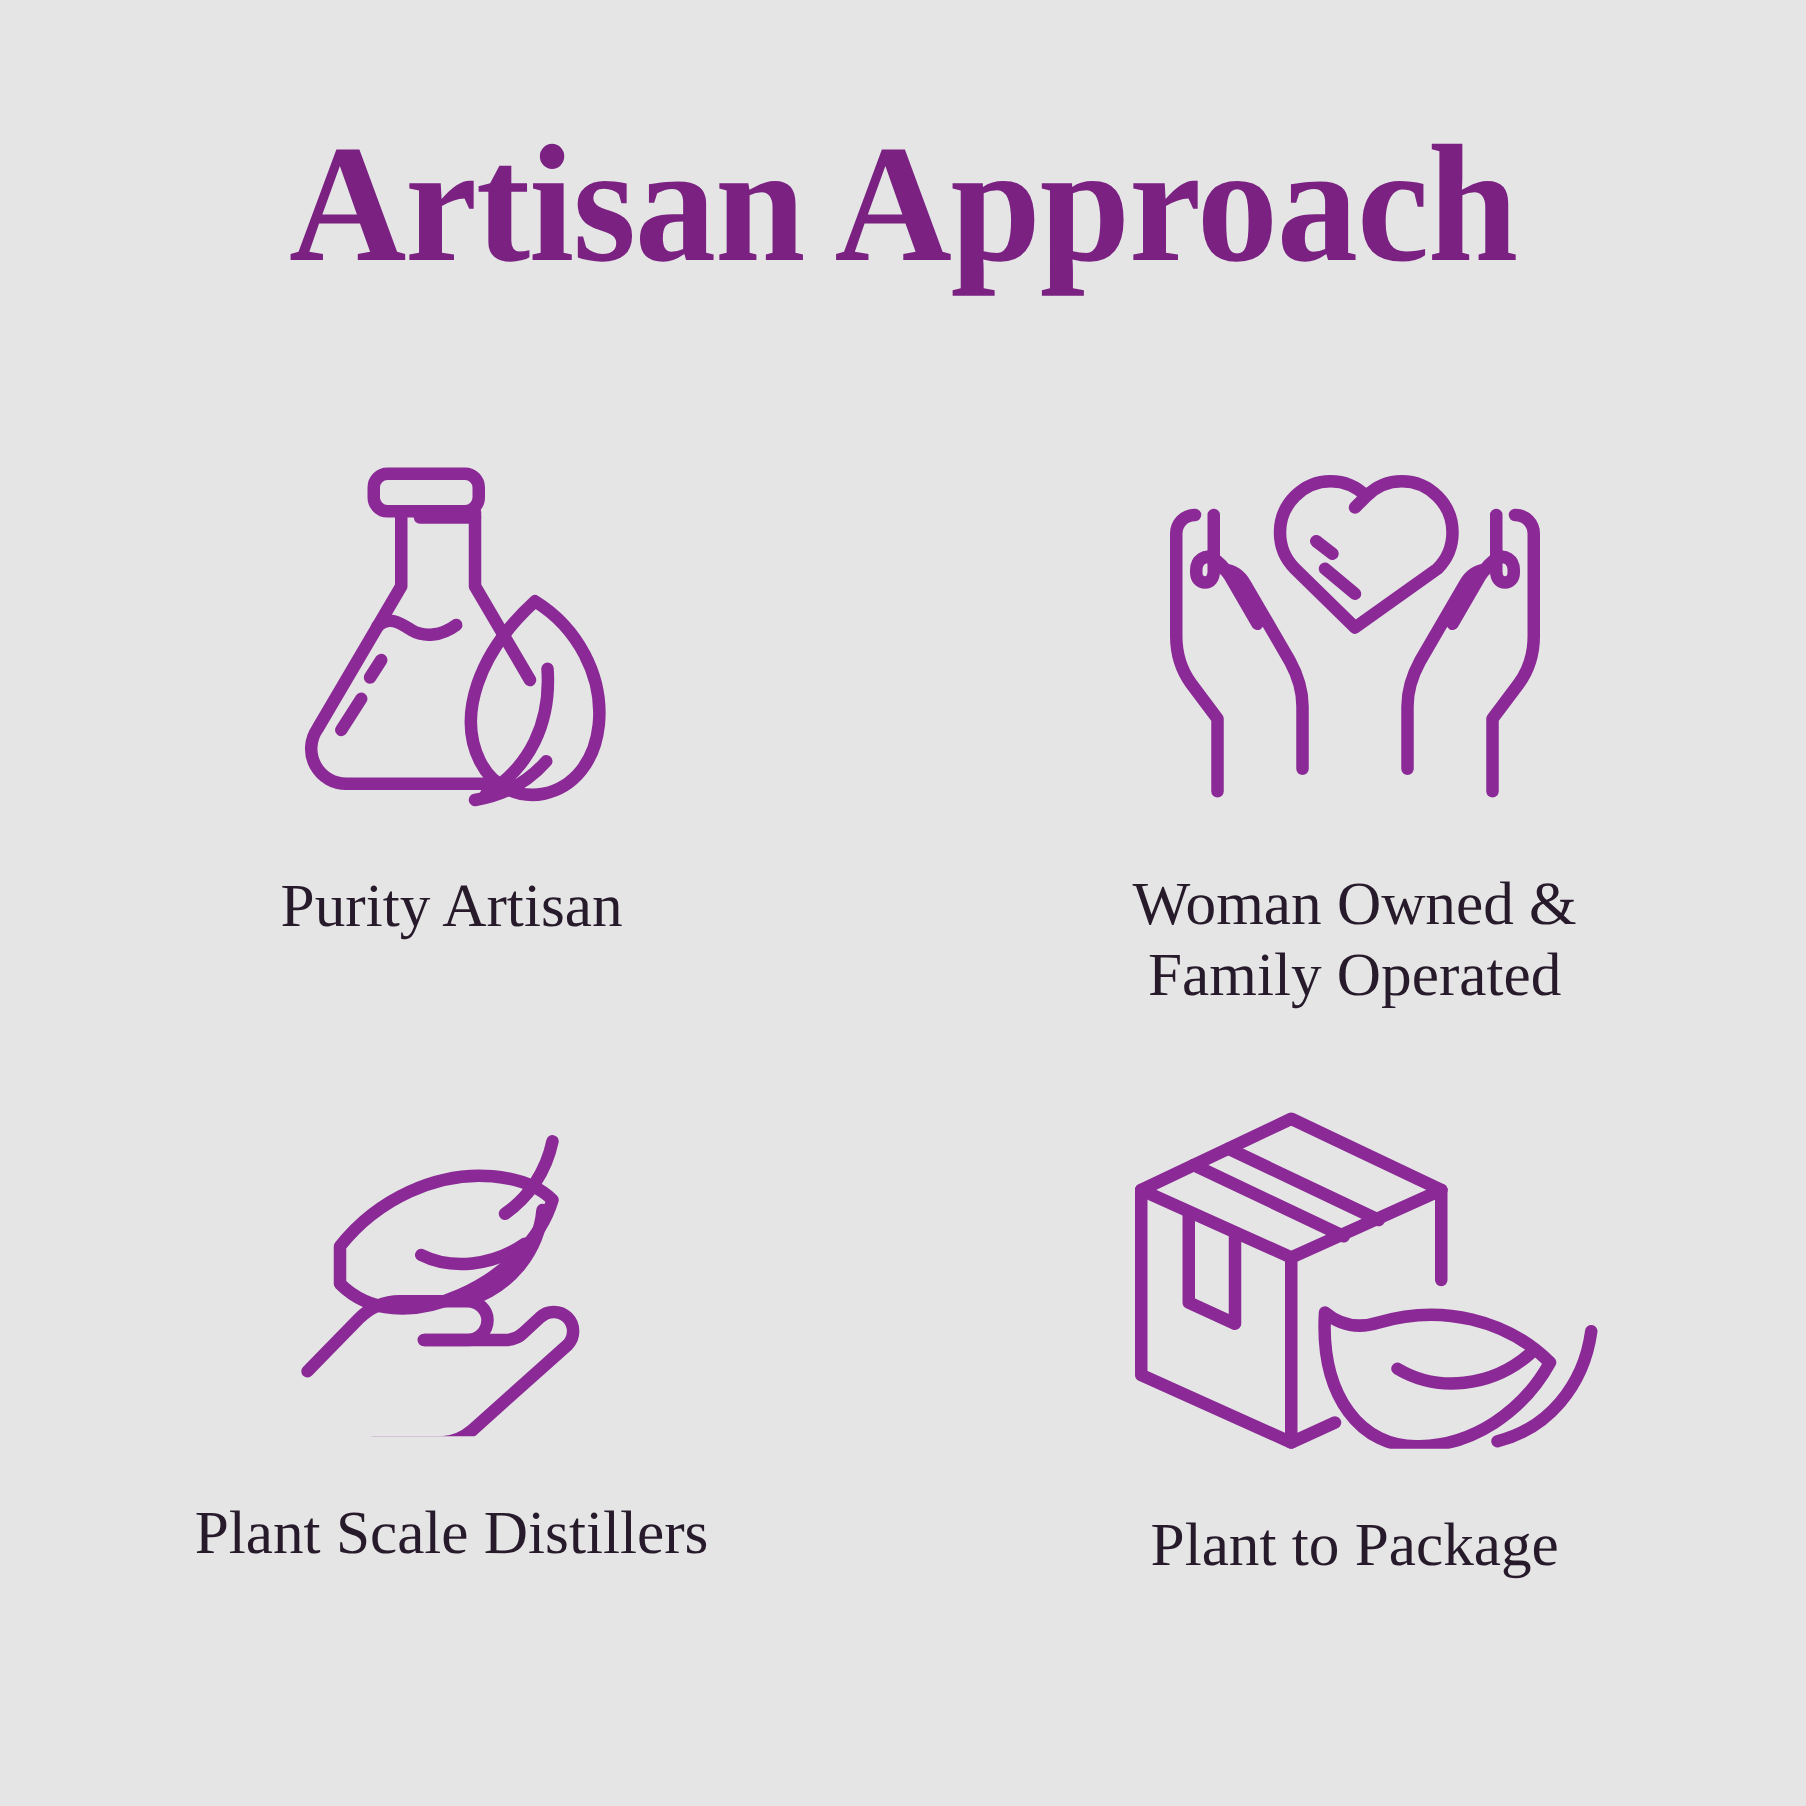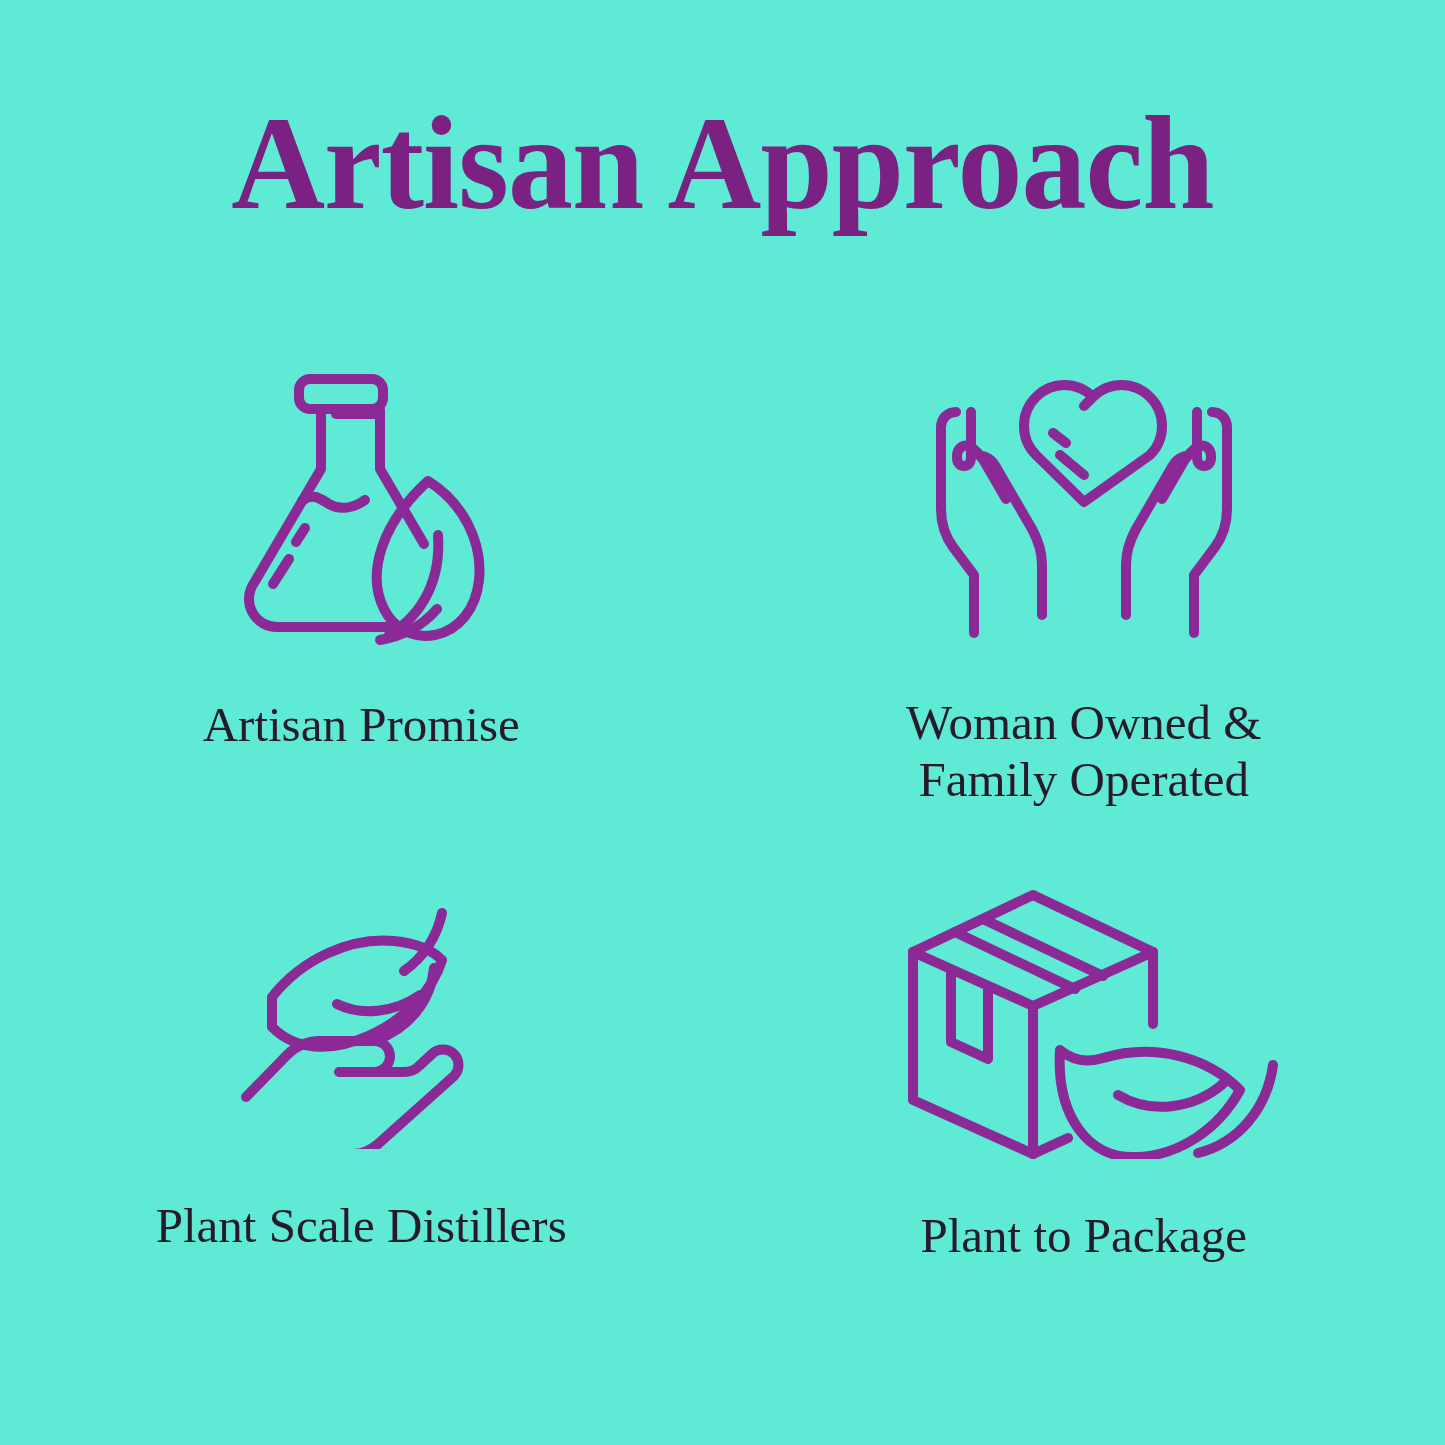--- a/index.html
+++ b/index.html
@@ -10,21 +10,21 @@
     width: 1445px;
     height: 1445px;
     background: #f8f7f6;
     font-family: "Liberation Serif", "DejaVu Serif", serif;
     overflow: hidden;
   }
   .page {
     position: relative;
     width: 1445px;
     height: 1445px;
-    background: #5eead4;
+    background: #e5e5e5;
     box-sizing: border-box;
   }
 
   
   .title-wrap {
     position: absolute;
     top: 96px;
     left: 0;
     width: 1445px;
     text-align: center;
@@ -116,21 +116,21 @@
           <path d="M73 166 l-9 14"></path>
           <path d="M57 197 l-16 25"></path>
 
           <path d="M196 119 c-46 42 -62 92 -44 128 c10 20 30 30 51 26 c24 -5 41 -26 44 -55 c4 -39 -17 -78 -51 -99 z"></path>
 
           <path d="M206 173 c3 43 -14 79 -49 100"></path>
 
           <path d="M148 278 c24 -4 43 -15 57 -31"></path>
         </svg>
       </div>
-      <div class="label label-r0">Artisan Promise</div>
+      <div class="label label-r0">Purity Artisan</div>
     </div>
 
     <div class="cell cell-r0">
       <div class="icon-box icon-hands">
         <svg viewBox="0 0 300 276" fill="none" xmlns="http://www.w3.org/2000/svg" stroke="#8b2a96" stroke-width="10" stroke-linecap="round" stroke-linejoin="round">
 
           <path d="M150 128 l-48 -47 c-16 -16 -16 -42 0 -58 c16 -16 41 -16 57 0 l-9 9 l9 -9 c16 -16 41 -16 57 0 c16 16 16 42 0 58 z"></path>
 
           <path d="M119 59 l13 10"></path>
           <path d="M126 81 l24 20"></path>

